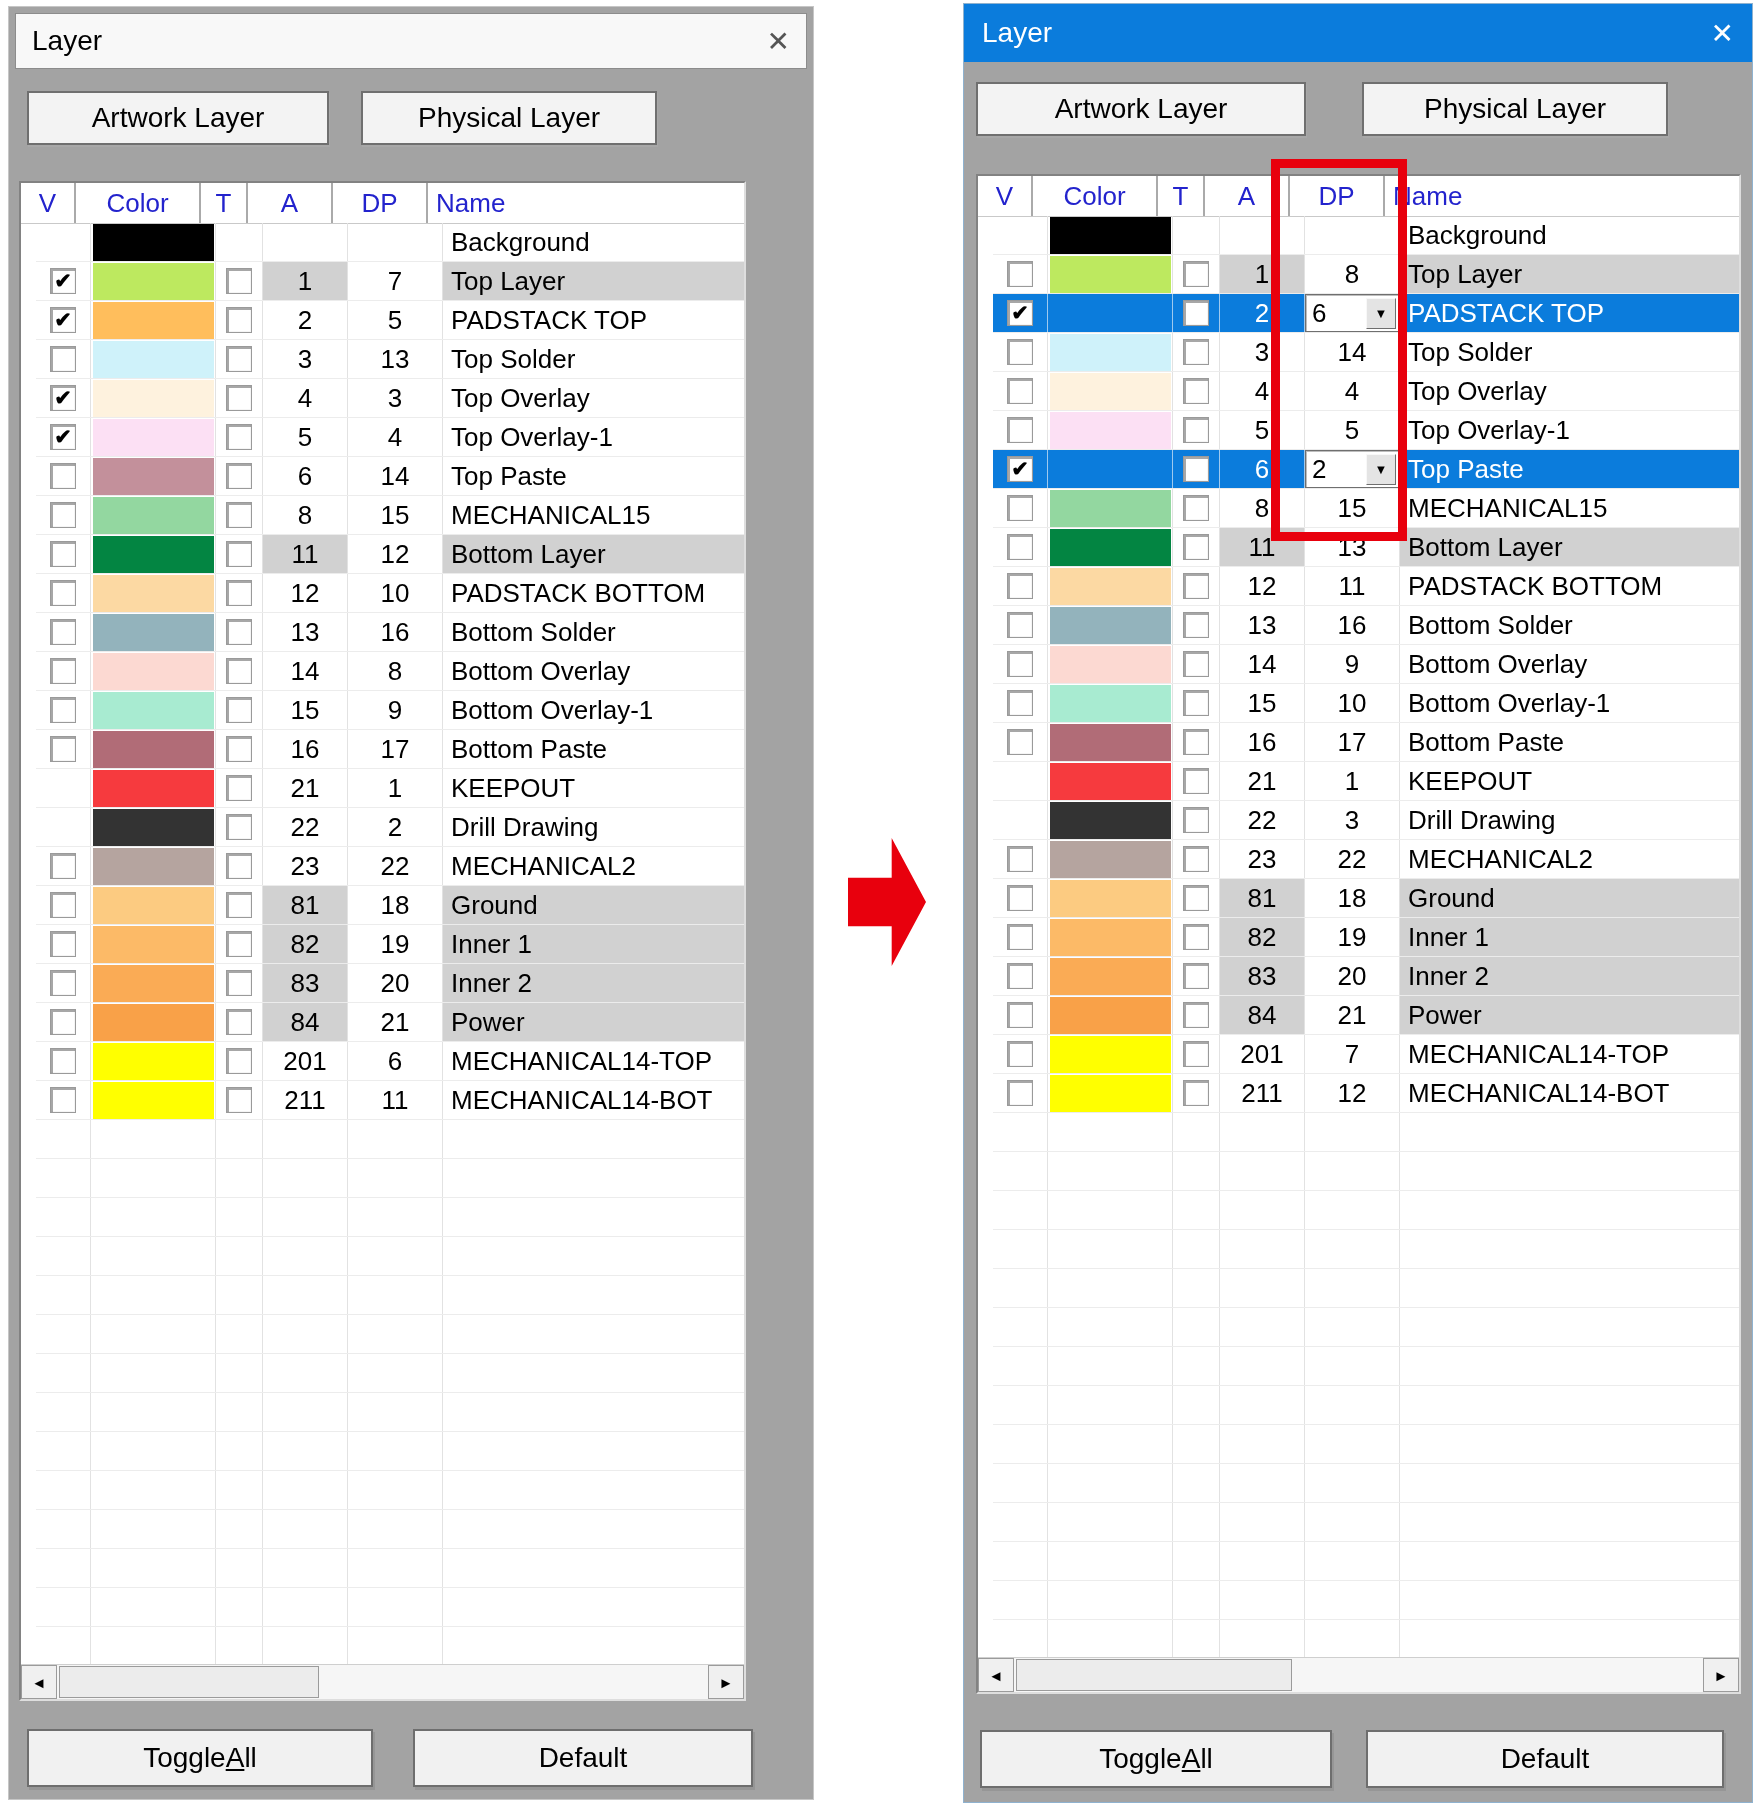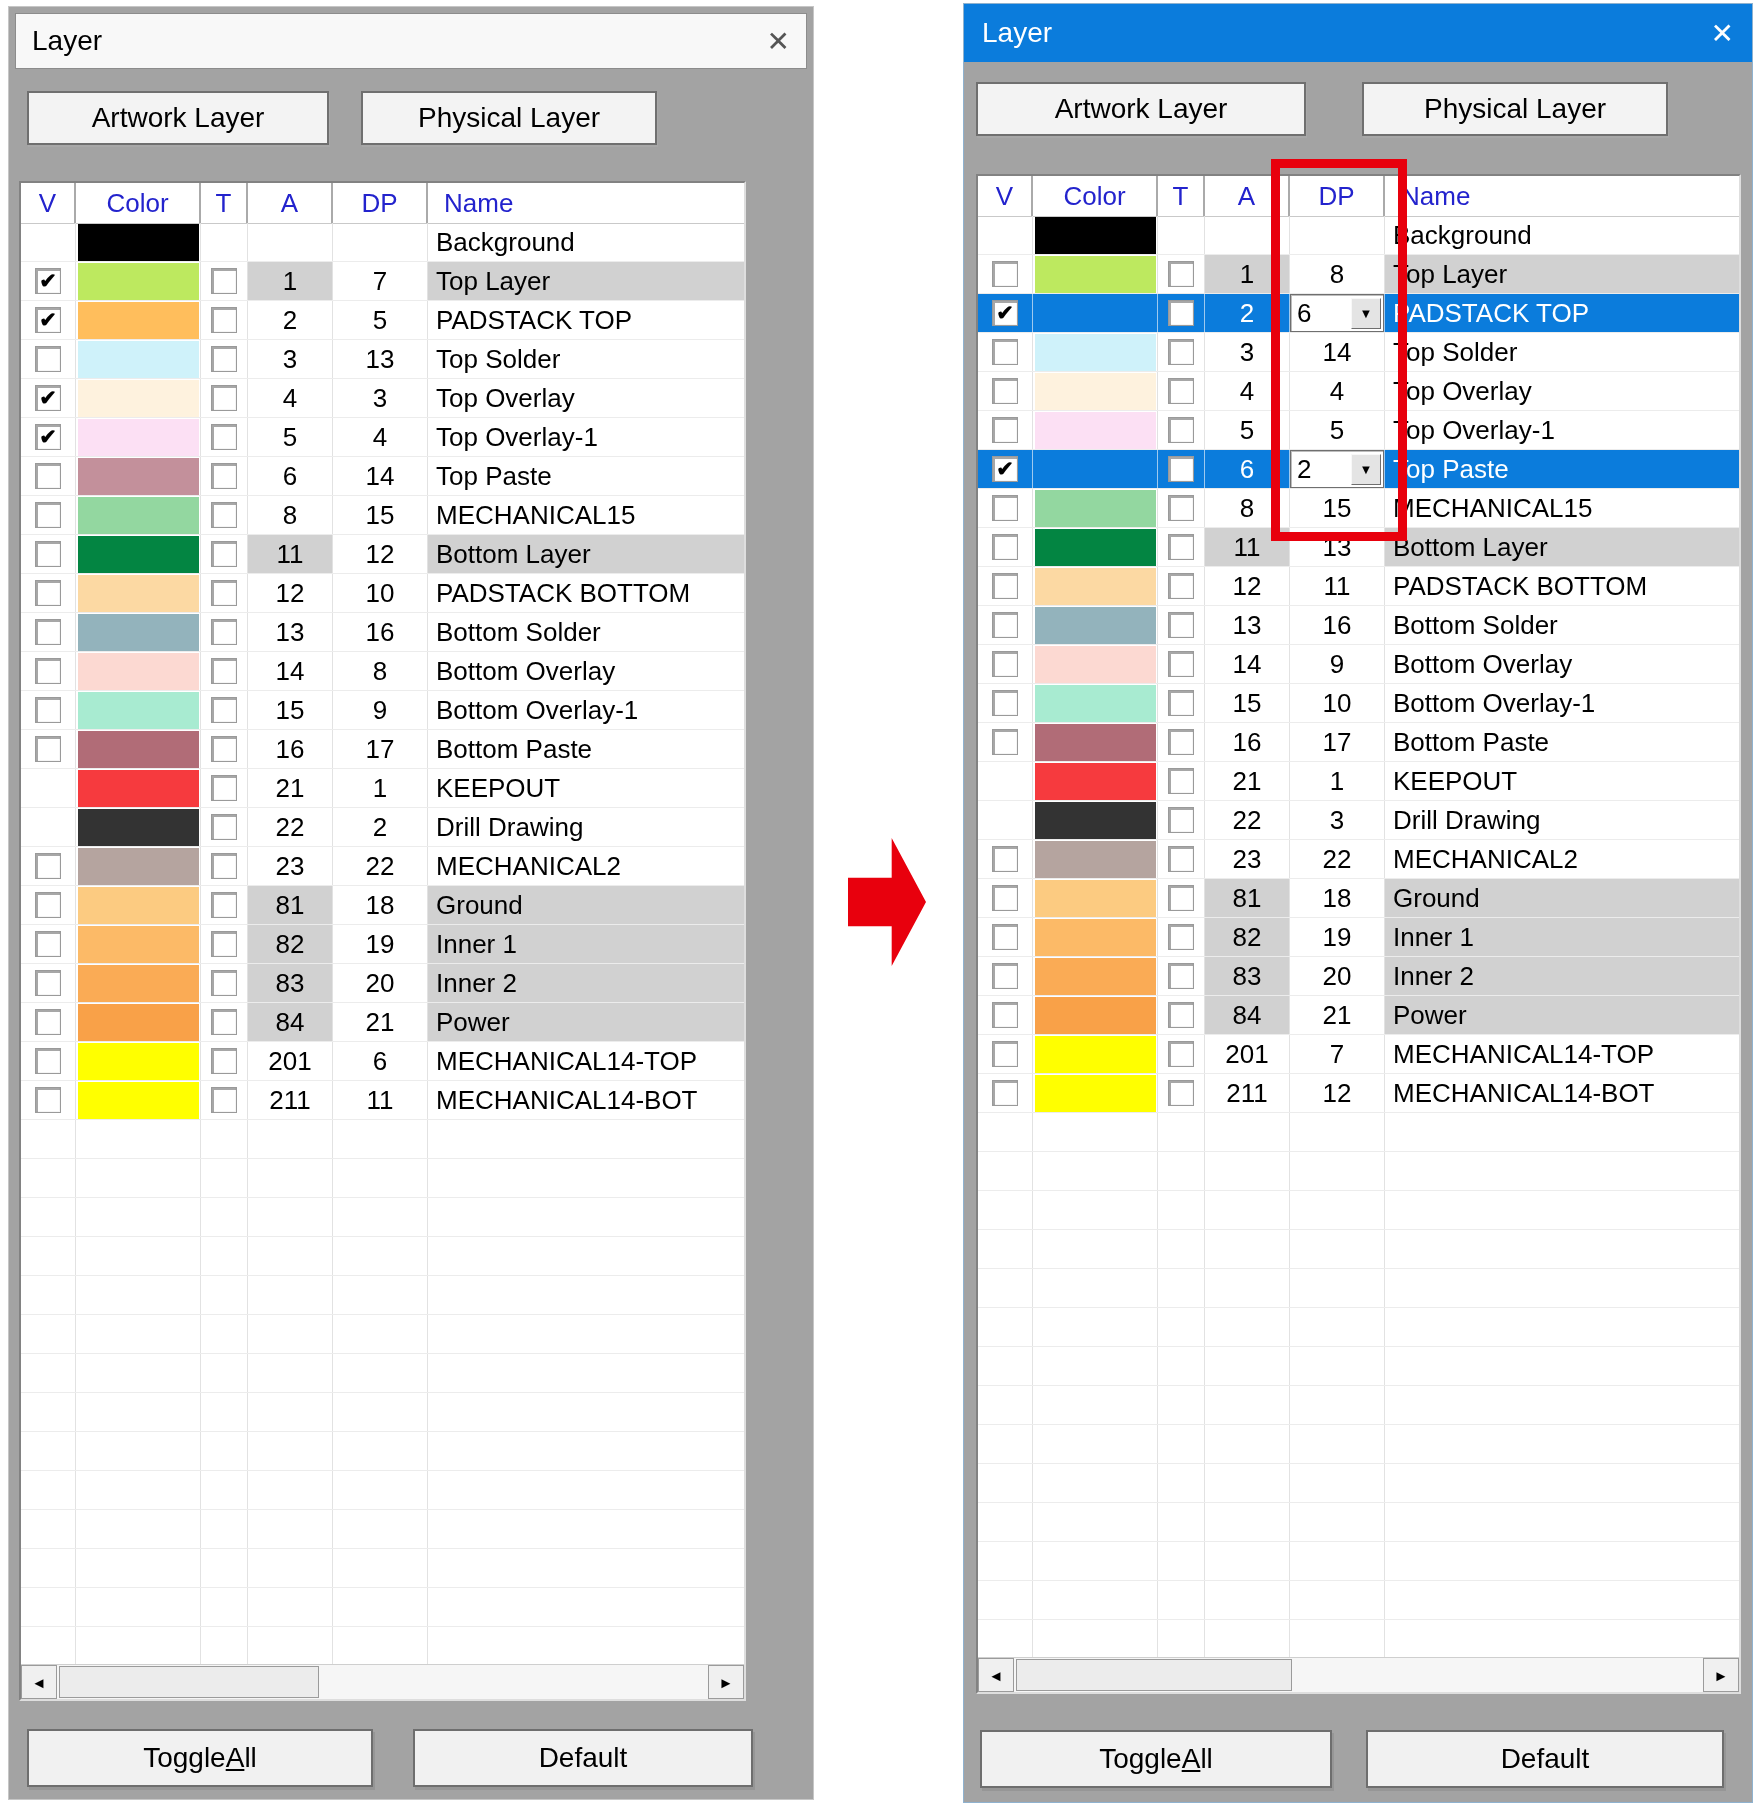--- a/index.html
+++ b/index.html
@@ -29,27 +29,27 @@
   #dlg-right .lbtn.physical{left:398px;top:78px;width:306px;}
 
   
   .ltable{position:absolute;background:#fff;border:2px solid;
     border-color:#828282 #dedede #dedede #828282;box-sizing:border-box;overflow:hidden;}
   #dlg-left .ltable{left:10px;top:174px;width:727px;height:1520px;}
   #dlg-right .ltable{left:12px;top:170px;width:765px;height:1520px;}
   .thead{display:flex;height:40px;align-items:stretch;border-bottom:1px solid #c9c9c9;}
   .th{display:flex;align-items:center;justify-content:center;font-size:26px;color:#2323cd;
     box-sizing:border-box;border-right:2px solid #aaaaaa;}
-  .th.name{justify-content:flex-start;padding-left:16px;border-right:none;flex:1;}
+  .th.name{justify-content:flex-start;padding-left:8px;border-right:none;flex:1;}
   .w-v{width:55px;min-width:55px;}
   .w-c{width:125px;min-width:125px;}
   .w-t{width:47px;min-width:47px;}
   .w-a{width:85px;min-width:85px;}
   .w-dp{width:95px;min-width:95px;}
-  .rows{position:absolute;left:0;right:0;top:40px;bottom:34px;overflow:hidden;}
+  .rows{position:absolute;left:0;right:0;top:40px;bottom:34px;overflow:hidden;padding-left:15px;}
   .trow{display:flex;height:39px;border-bottom:1px solid #ececec;box-sizing:border-box;}
   .cell{display:flex;align-items:center;justify-content:center;box-sizing:border-box;
     border-right:1px solid #e2e2e2;font-size:26px;overflow:hidden;white-space:nowrap;}
   .cell.name{flex:1;justify-content:flex-start;padding-left:8px;border-right:none;}
   .cell.hl{background:#d1d1d1;}
   .swatch{width:121px;height:37px;}
   .trow.sel .cell{background:#0b7cdc;color:#fff;border-right-color:#9ec9ef;}
   .trow.sel .swatch{visibility:hidden;}
   .trow.sel .cell.dpc{background:#fff;padding:0;}
 

